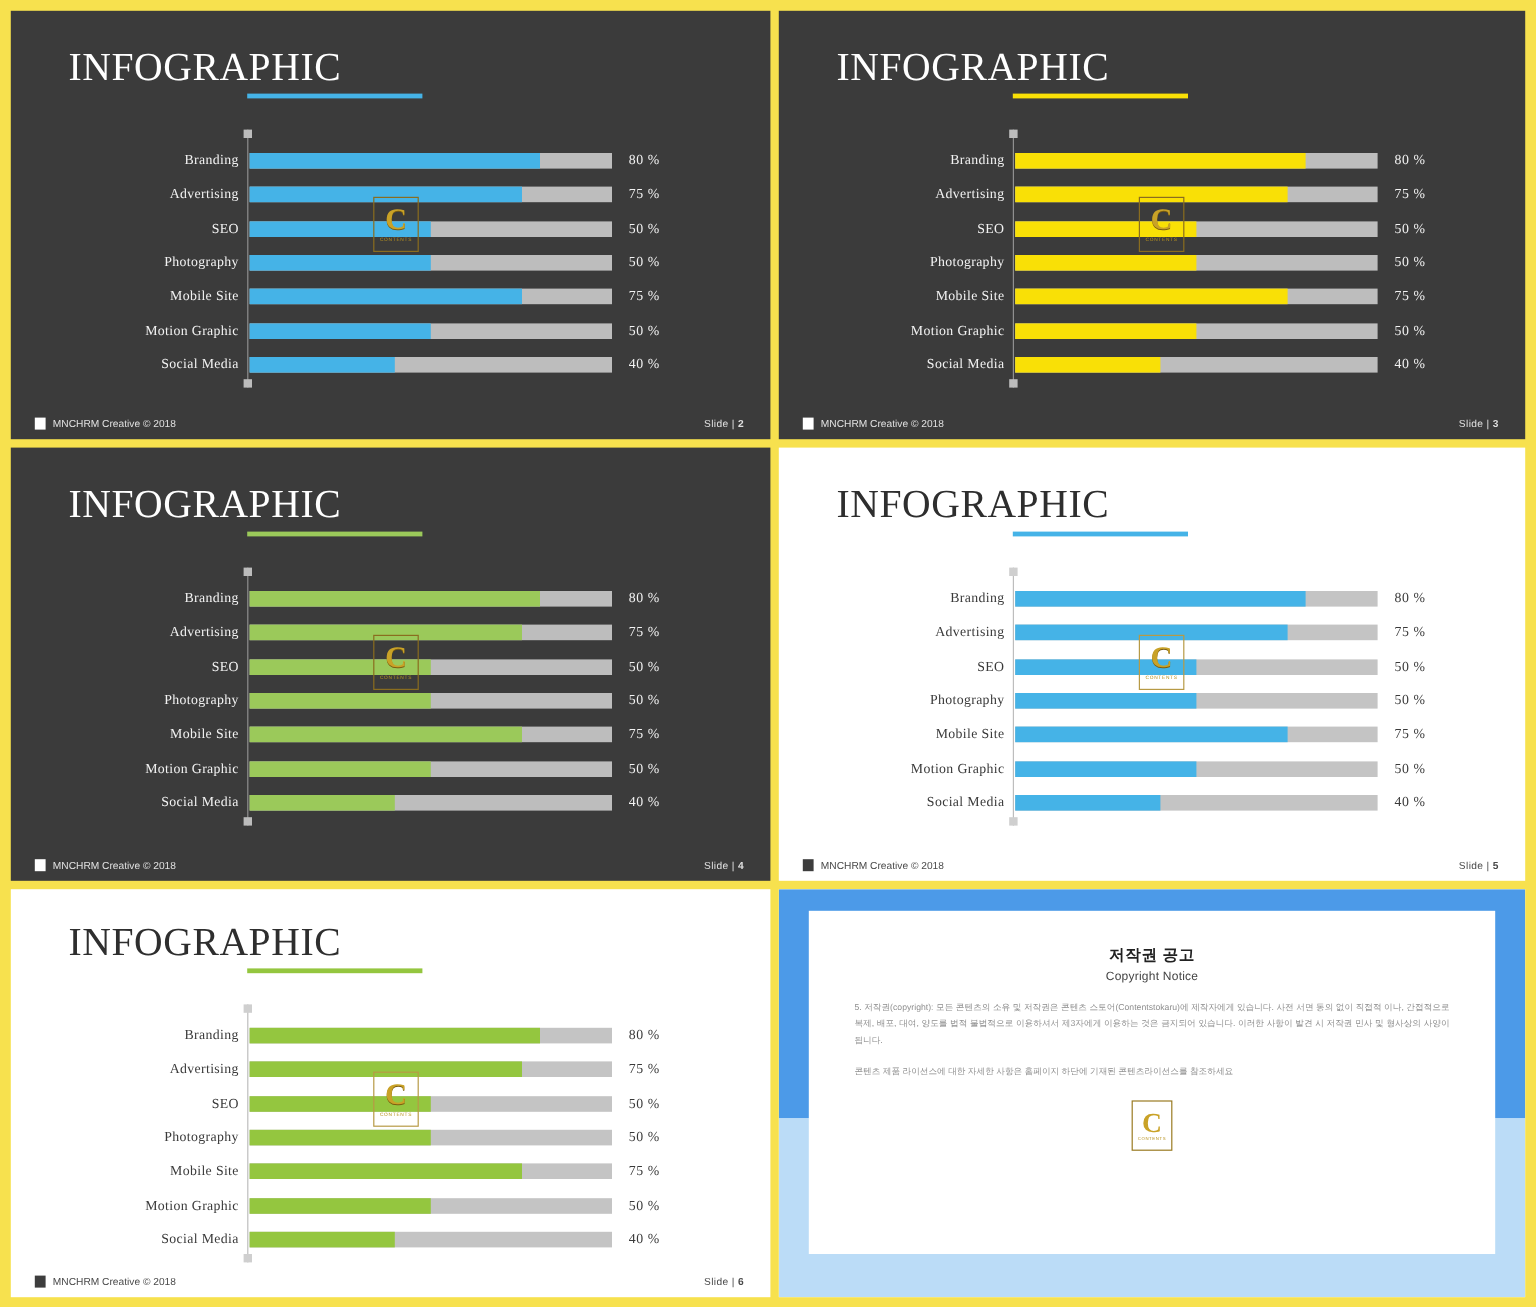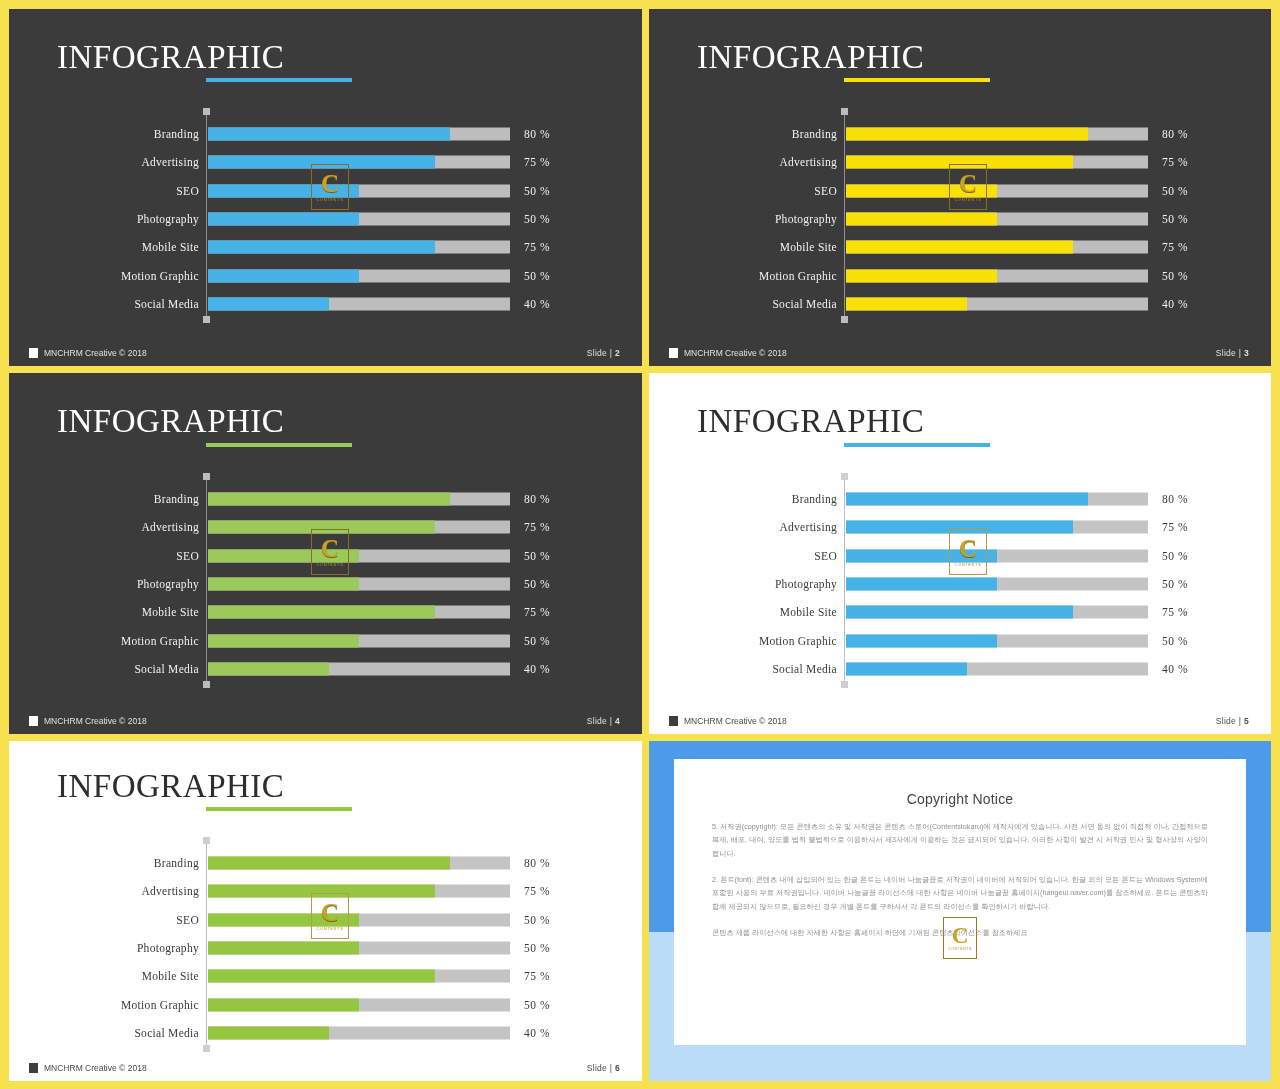--- a/index.html
+++ b/index.html
@@ -164,21 +164,21 @@
   }
   .cs-h1 {
     text-align:center;
     font-size:13px;
     font-weight:700;
     color:#222;
     letter-spacing:0.5px;
   }
   .cs-h2 {
     text-align:center;
-    font-size:14px;
+    font-size:10px;
     color:#444;
     margin-top:4px;
     letter-spacing:0.2px;
   }
   .cs-p {
     margin-top:13px;
     font-size:7.2px;
     line-height:1.85;
     color:#8e8e8e;
     text-align:justify;
@@ -558,23 +558,23 @@
       <span>MNCHRM Creative © 2018</span>
       <span class="spacer"></span>
       <span class="slideno"><span>Slide |</span> <b>6</b></span>
     </div>
   </div>
 
   <div class="cslide">
     <div class="cs-top"></div>
     <div class="cs-bot"></div>
     <div class="cs-paper">
+      <div class="cs-h1">저작권 공고</div>
       <div class="cs-h2">Copyright Notice</div>
       <div class="cs-p">5. 저작권(copyright): 모든 콘텐츠의 소유 및 저작권은 콘텐츠 스토어(Contentstokaru)에 제작자에게 있습니다. 사전 서면 동의 없이 직접적 이나, 간접적으로 복제, 배포, 대여, 양도를 법적 불법적으로 이용하셔서 제3자에게 이용하는 것은 금지되어 있습니다. 이러한 사항이 발견 시 저작권 민사 및 형사상의 사양이 됩니다.</div>
-      <div class="cs-p">2. 폰트(font): 콘텐츠 내에 삽입되어 있는 한글 폰트는 네이버 나눔글꼴로 저작권이 네이버에 저작되어 있습니다. 한글 외의 모든 폰트는 Windows System에 포함된 사용의 무료 저작권입니다. 네이버 나눔글꼴 라이선스에 대한 사항은 네이버 나눔글꼴 홈페이지(hangeul.naver.com)를 참조하세요. 폰트는 콘텐츠와 함께 제공되지 않으므로, 필요하신 경우 개별 폰트를 구하셔서 각 폰트의 라이선스를 확인하시기 바랍니다.</div>
       <div class="cs-p">콘텐츠 제품 라이선스에 대한 자세한 사항은 홈페이지 하단에 기재된 콘텐츠라이선스를 참조하세요</div>
     </div>
     <div class="cs-wm">
       <div class="wm-c">C</div>
       <div class="wm-t">CONTENTS</div>
     </div>
   </div>
 
 </div>
 

